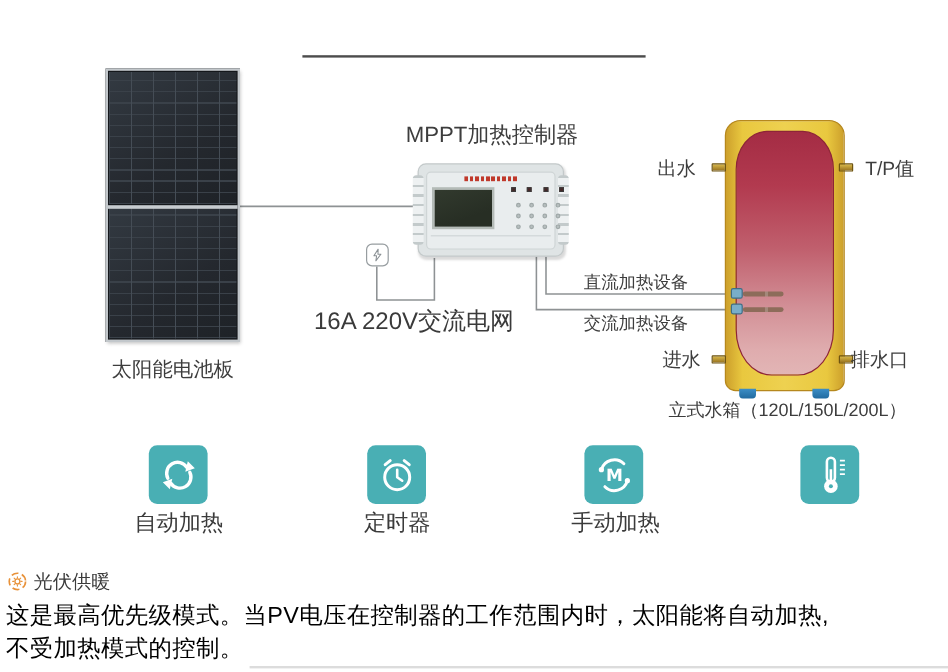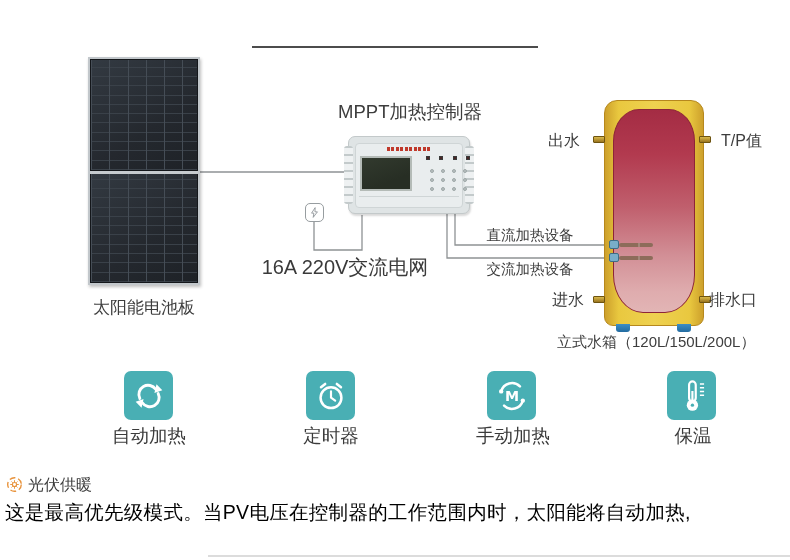--- a/index.html
+++ b/index.html
@@ -203,26 +203,26 @@
 
   <div class="abs feat-icon" style="left:667px;">
     <svg width="40" height="40" viewBox="0 0 48 48">
       <rect x="20.5" y="6.5" width="8" height="24" rx="4" fill="none" stroke="#fff" stroke-width="2.6"></rect>
       <circle cx="24.5" cy="35" r="6.8" fill="#fff"></circle>
       <circle cx="24.5" cy="35" r="2" fill="#49afb4"></circle>
       <line x1="24.5" y1="18" x2="24.5" y2="29" stroke="#fff" stroke-width="2.6"></line>
       <path d="M33.5 9.5 H38.5 M33.5 14 H38.5 M33.5 18.5 H38.5 M33.5 23 H38.5" stroke="#fff" stroke-width="1.8"></path>
     </svg>
   </div>
-  <div class="abs feat-label" style="left:632px;">保温</div>
 
   <div class="abs note-icon">
     <svg width="17" height="17" viewBox="0 0 20 20">
       <circle cx="10" cy="10" r="8" fill="none" stroke="#e8923a" stroke-width="1.6" stroke-dasharray="7 3.5"></circle>
       <circle cx="10" cy="10" r="2.4" fill="none" stroke="#e8923a" stroke-width="1.3"></circle>
       <path d="M10 5.4 V6.6 M10 13.4 V14.6 M5.4 10 H6.6 M13.4 10 H14.6 M6.8 6.8 L7.6 7.6 M12.4 12.4 L13.2 13.2 M13.2 6.8 L12.4 7.6 M7.6 12.4 L6.8 13.2" stroke="#e8923a" stroke-width="1.1" stroke-linecap="round"></path>
     </svg>
   </div>
   <div class="abs note-head">光伏供暖</div>
   <div class="abs note-line note-line1">这是最高优先级模式。当PV电压在控制器的工作范围内时，太阳能将自动加热,</div>
+  <div class="abs note-line note-line2">不受加热模式的控制。</div>
   <div class="abs bottom-rule"></div>
 
 </div>
 
 </body></html>

